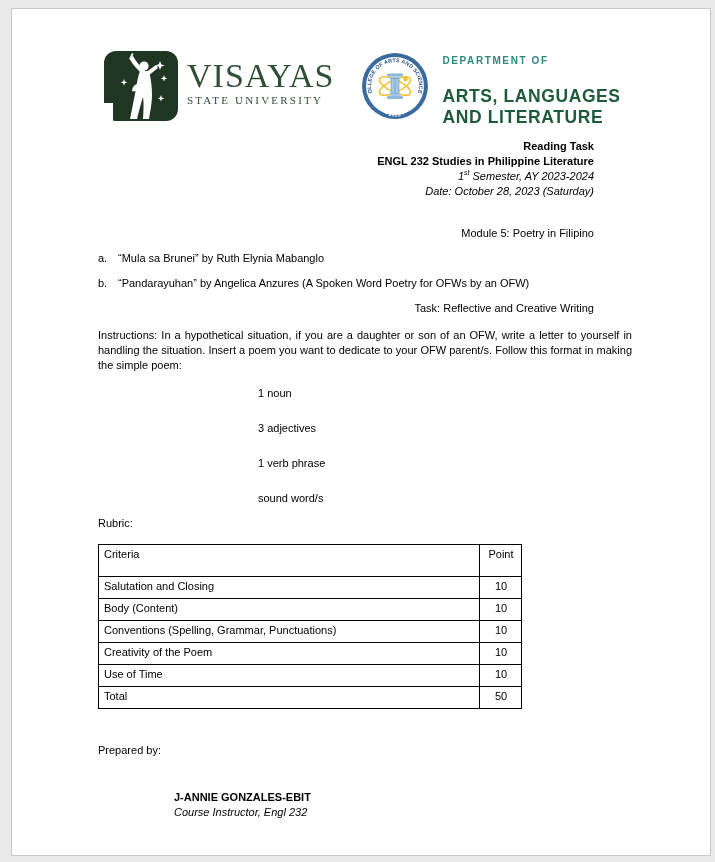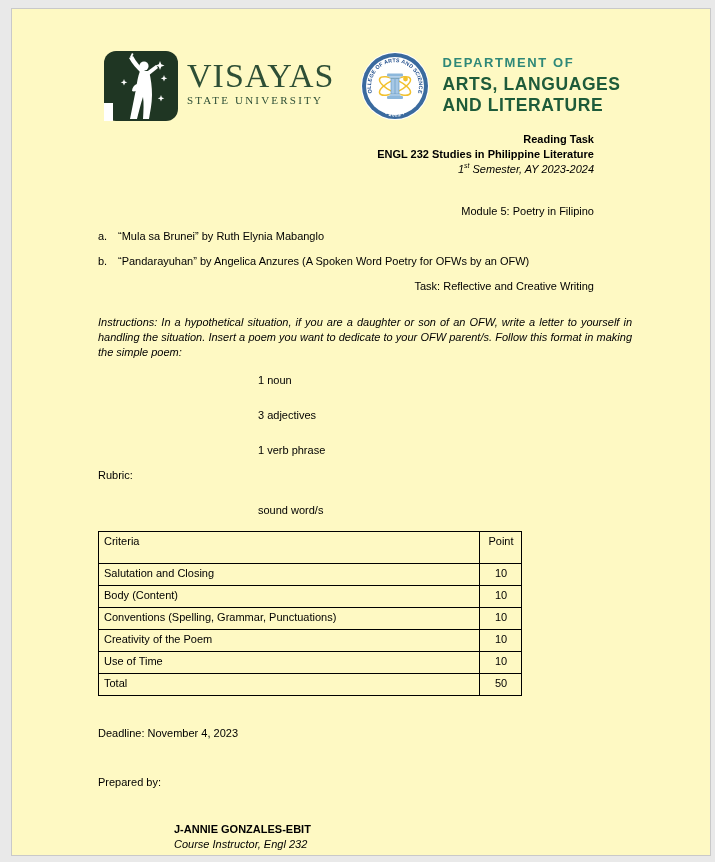--- a/index.html
+++ b/index.html
@@ -9,21 +9,21 @@
     background: #e9e9e9;
     overflow: hidden;
     font-family: "Liberation Sans", sans-serif;
     color: #000;
   }
   .viewer { position: relative; width: 715px; height: 862px; }
   .page {
     position: absolute;
     left: 11px; top: 8px;
     width: 700px; height: 848px;
-    background: #fef9c3;
+    background: #ffffff;
     border: 1px solid #c9c9c9;
     overflow: hidden;
   }
   .content {
     padding: 42px 78px 0 86px;
   }
   
   .header-row {
     display: flex;
     align-items: flex-start;
@@ -41,44 +41,44 @@
     font-family: "Liberation Serif", serif;
     font-size: 11px;
     letter-spacing: 2.2px;
     color: #2e4f36;
     margin-top: 1px;
     text-align: left;
   }
   .seal { margin-left: 26px; flex: 0 0 auto; }
   .dept { margin-left: 12px; margin-top: 4px; flex: 0 0 auto; }
   .dept-eyebrow {
-    font-size: 13px;
+    font-size: 10px;
     font-weight: bold;
     letter-spacing: 1.6px;
     color: #2f8878;
-    margin-bottom: 4px;
+    margin-bottom: 20px;
   }
   .dept-line {
     font-size: 17.5px;
     font-weight: bold;
     letter-spacing: 0.6px;
     line-height: 21px;
     color: #1e5b3a;
   }
   
   .doc { font-size: 11px; line-height: 15px; }
   .centered { text-align: right; padding-right: 38px; }
   .bold { font-weight: bold; }
   .italic { font-style: italic; }
   .title-block { margin-top: 11px; }
   .module-line { margin-top: 27px; }
   .reading-item { margin-top: 10px; display: flex; }
   .reading-marker { width: 20px; flex: 0 0 auto; }
   .task-line { margin-top: 10px; }
-  .instructions { margin-top: 21px; text-align: justify; font-style: italic; }
+  .instructions { margin-top: 12px; text-align: justify; }
   .poem-item { margin-top: 20px; margin-left: 160px; }
   .poem-item.first { margin-top: 13px; }
   .rubric-label { margin-top: 10px; }
   .rubric-table {
     margin-top: 13px;
     border-collapse: collapse;
     width: 424px;
   }
   .rubric-table td, .rubric-table th {
     border: 1px solid #000;
@@ -173,43 +173,44 @@
           <div class="dept-eyebrow">DEPARTMENT OF</div>
           <div class="dept-line">ARTS, LANGUAGES</div>
           <div class="dept-line">AND LITERATURE</div>
         </div>
       </div>
 
       <div class="doc title-block centered">
         <div class="bold">Reading Task</div>
         <div class="bold">ENGL 232 Studies in Philippine Literature</div>
         <div class="italic"><span>1</span><sup class="ord">st</sup><span> Semester, AY 2023-2024</span></div>
+        <div class="italic">Date: October 28, 2023 (Saturday)</div>
       </div>
 
       <div class="doc module-line centered">Module 5: Poetry in Filipino</div>
 
       <div class="doc reading-item">
         <span class="reading-marker">a.</span>
         <span>“Mula sa Brunei” by Ruth Elynia Mabanglo</span>
       </div>
       <div class="doc reading-item">
         <span class="reading-marker">b.</span>
         <span>“Pandarayuhan” by Angelica Anzures (A Spoken Word Poetry for OFWs by an OFW)</span>
       </div>
 
       <div class="doc task-line centered">Task: Reflective and Creative Writing</div>
 
       <div class="doc instructions">Instructions: In a hypothetical situation, if you are a daughter or son of an OFW, write a letter to yourself in handling the situation. Insert a poem you want to dedicate to your OFW parent/s. Follow this format in making the simple poem:</div>
 
       <div class="doc poem-item first">1 noun</div>
       <div class="doc poem-item">3 adjectives</div>
       <div class="doc poem-item">1 verb phrase</div>
+      <div class="doc poem-item">sound word/s</div>
+
       <div class="doc rubric-label">Rubric:</div>
-
-      <div class="doc poem-item">sound word/s</div>
 
       <table class="rubric-table">
         <thead>
           <tr>
             <th>Criteria</th>
             <th class="col-point">Point</th>
           </tr>
         </thead>
         <tbody>
           <tr>
@@ -232,21 +233,20 @@
             <td>Use of Time</td>
             <td class="col-point">10</td>
           </tr>
           <tr>
             <td>Total</td>
             <td class="col-point">50</td>
           </tr>
         </tbody>
       </table>
 
-      <div class="doc deadline-line">Deadline: November 4, 2023</div>
 
       <div class="doc prepared-line">Prepared by:</div>
 
       <div class="doc instructor-name">J-ANNIE GONZALES-EBIT</div>
       <div class="doc instructor-title">Course Instructor, Engl 232</div>
 
     </div>
   </div>
 </div>
 

